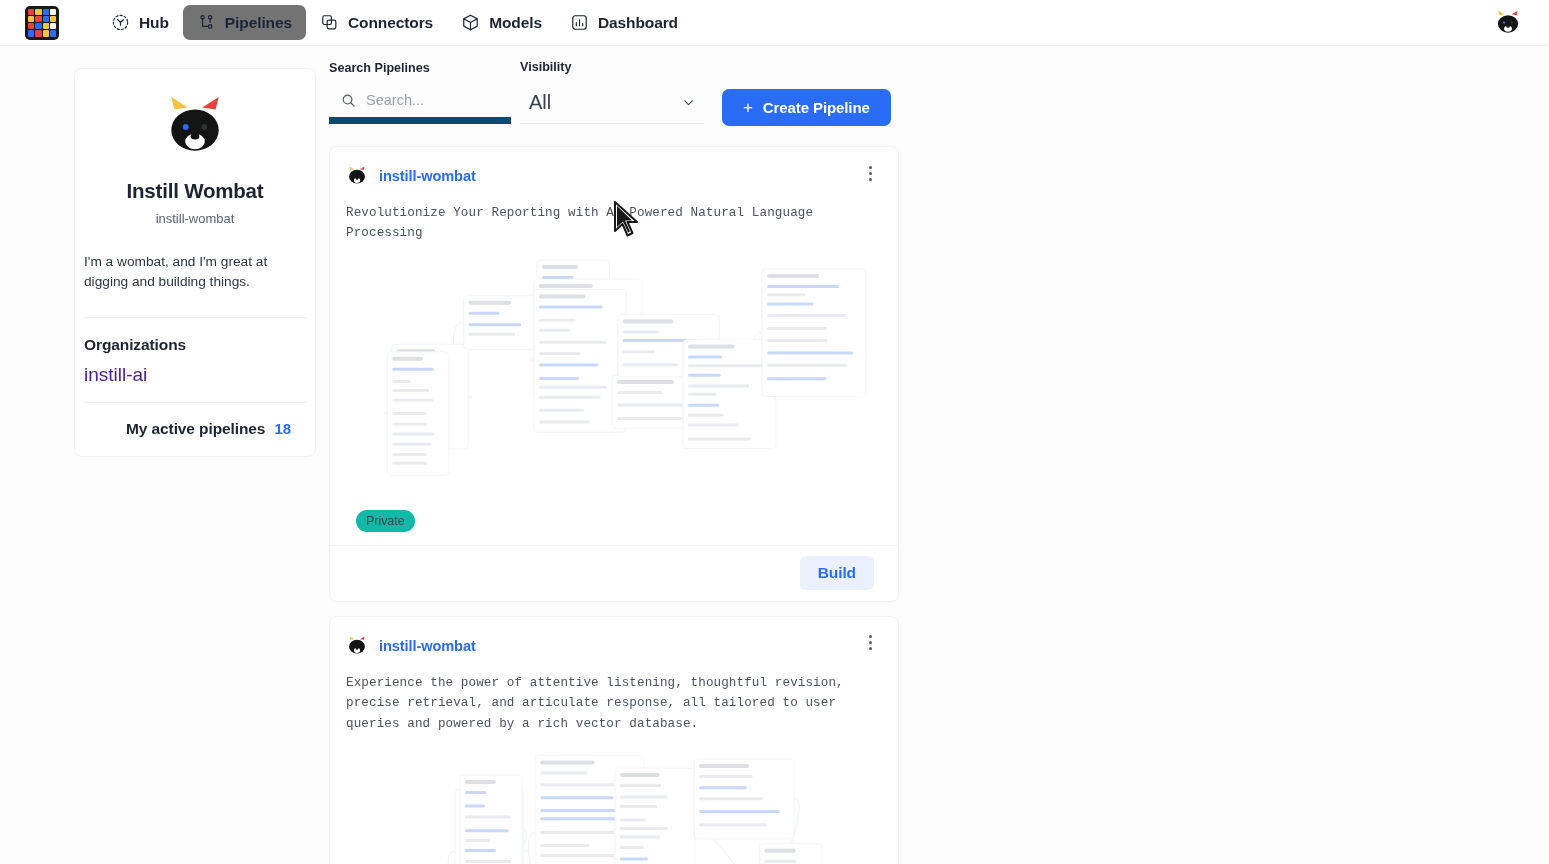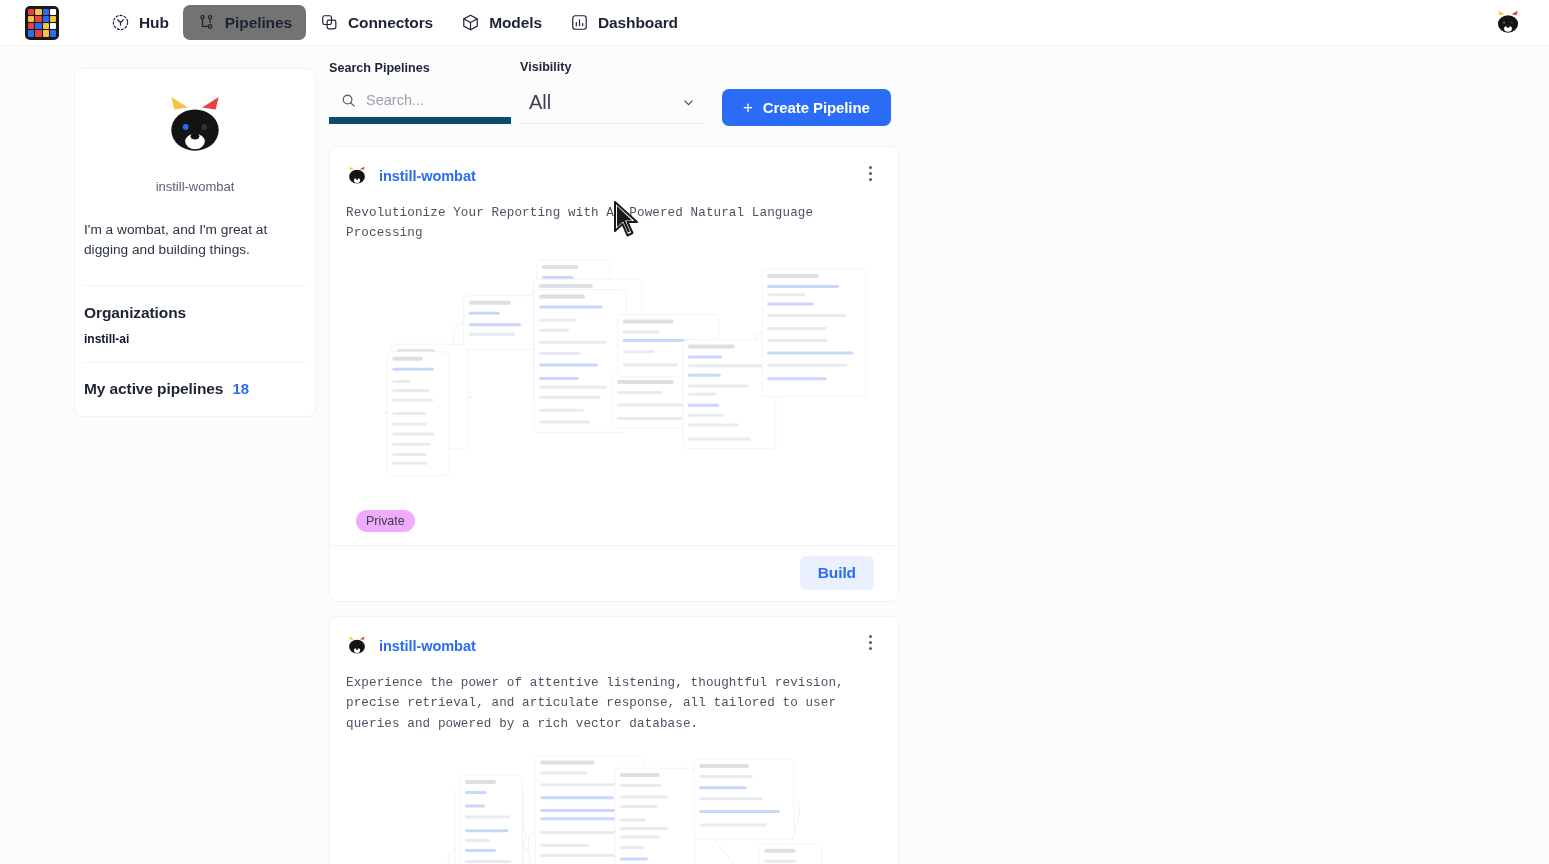--- a/index.html
+++ b/index.html
@@ -60,23 +60,23 @@
     text-align: center; font-size: 13px; color: #5a6374; font-weight: 400;
     margin-bottom: 26px;
   }
   .sb-bio {
     font-size: 13.7px; line-height: 1.45; color: #2c3444;
     padding: 0 18px 0 9px; margin-bottom: 25px;
   }
   .sb-divider { height: 1px; background: #f0f1f3; margin: 0 9px; }
   .sb-block { padding: 18px 9px 16px 9px; }
   .sb-block h3 { font-size: 15.5px; font-weight: 700; color: #1d2433; margin-bottom: 10px; letter-spacing: -0.1px;}
-  .sb-link { font-size: 12px; color: #0f172a; font-weight: 700; cursor: pointer; }
+  .sb-link { font-size: 19px; color: #4c1d95; font-weight: 400; cursor: pointer; }
   .sb-row { display: flex; align-items: baseline; gap: 9px; padding: 17px 9px 18px 9px; }
-  .sb-row .lbl { font-size: 15.5px; font-weight: 700; color: #1d2433; letter-spacing: -0.1px;}
+  .sb-row .lbl { font-size: 15.5px; font-weight: 700; color: #1d2433; letter-spacing: -0.1px; margin-left: 42px;}
   .sb-row .cnt { font-size: 15px; font-weight: 700; color: #2b6cf6; }
 
   
   .main { position: absolute; left: 329px; top: 60px; width: 570px; }
   .filters { display: flex; align-items: flex-end; gap: 0; margin-bottom: 22px; }
   .f-group { display: flex; flex-direction: column; }
   .f-label { font-size: 12.6px; font-weight: 700; color: #1d2433; margin-bottom: 17px; }
   .search-box {
     width: 182px; display: flex; align-items: center; gap: 10px;
     border-bottom: 7px solid #0c4a6e; padding: 0 0 9px 12px;
@@ -120,21 +120,21 @@
   .pipe-desc {
     font-family: "Liberation Mono", monospace;
     font-size: 12.6px; line-height: 1.62; color: #4b5462; padding-left: 2px;
     letter-spacing: 0.1px;
   }
   .thumb { position: relative; height: 252px; margin: 6px 0 0 0; overflow: hidden; }
   .thumb.tall { height: 170px; }
   .thumb svg { position: absolute; left: 0; top: 0; opacity: .30; }
   .badge-row { padding: 8px 0 13px 12px; }
   .badge {
-    display: inline-block; background: #f0abfc; color: #3a424f;
+    display: inline-block; background: #14b8a6; color: #3a424f;
     font-size: 12.4px; border-radius: 11px; padding: 4px 10px;
   }
   .card-foot {
     border-top: 1px solid #f1f2f4; height: 56px;
     display: flex; align-items: center; justify-content: flex-end;
     margin: 0 -14px; padding-right: 24px;
   }
   .build-btn {
     background: #eaf0fe; color: #2b6cf6; border: 0; border-radius: 6px;
     font-family: "Liberation Sans", sans-serif;
@@ -230,20 +230,21 @@
         <path d="M12 14 L9 2 L25 12 Z" fill="#f5c242"></path>
         <path d="M52 14 L55 2 L39 12 Z" fill="#e8423f"></path>
         <ellipse cx="32" cy="34" rx="23" ry="20" fill="#141414"></ellipse>
         <circle cx="23" cy="31" r="2.8" fill="#2b6cf6"></circle>
         <circle cx="41" cy="31" r="2.8" fill="#2f3340"></circle>
         <ellipse cx="32" cy="45" rx="9.5" ry="7.5" fill="#ffffff"></ellipse>
         <ellipse cx="32" cy="40" rx="4.2" ry="3.2" fill="#141414"></ellipse>
       </svg>
     </div>
 
+    <div class="sb-name">Instill Wombat</div>
     <div class="sb-handle">instill-wombat</div>
     <div class="sb-bio">I'm a wombat, and I'm great at digging and building things.</div>
 
     <div class="sb-divider"></div>
 
     <div class="sb-block">
       <h3>Organizations</h3>
       <div class="sb-link">instill-ai</div>
     </div>
 

